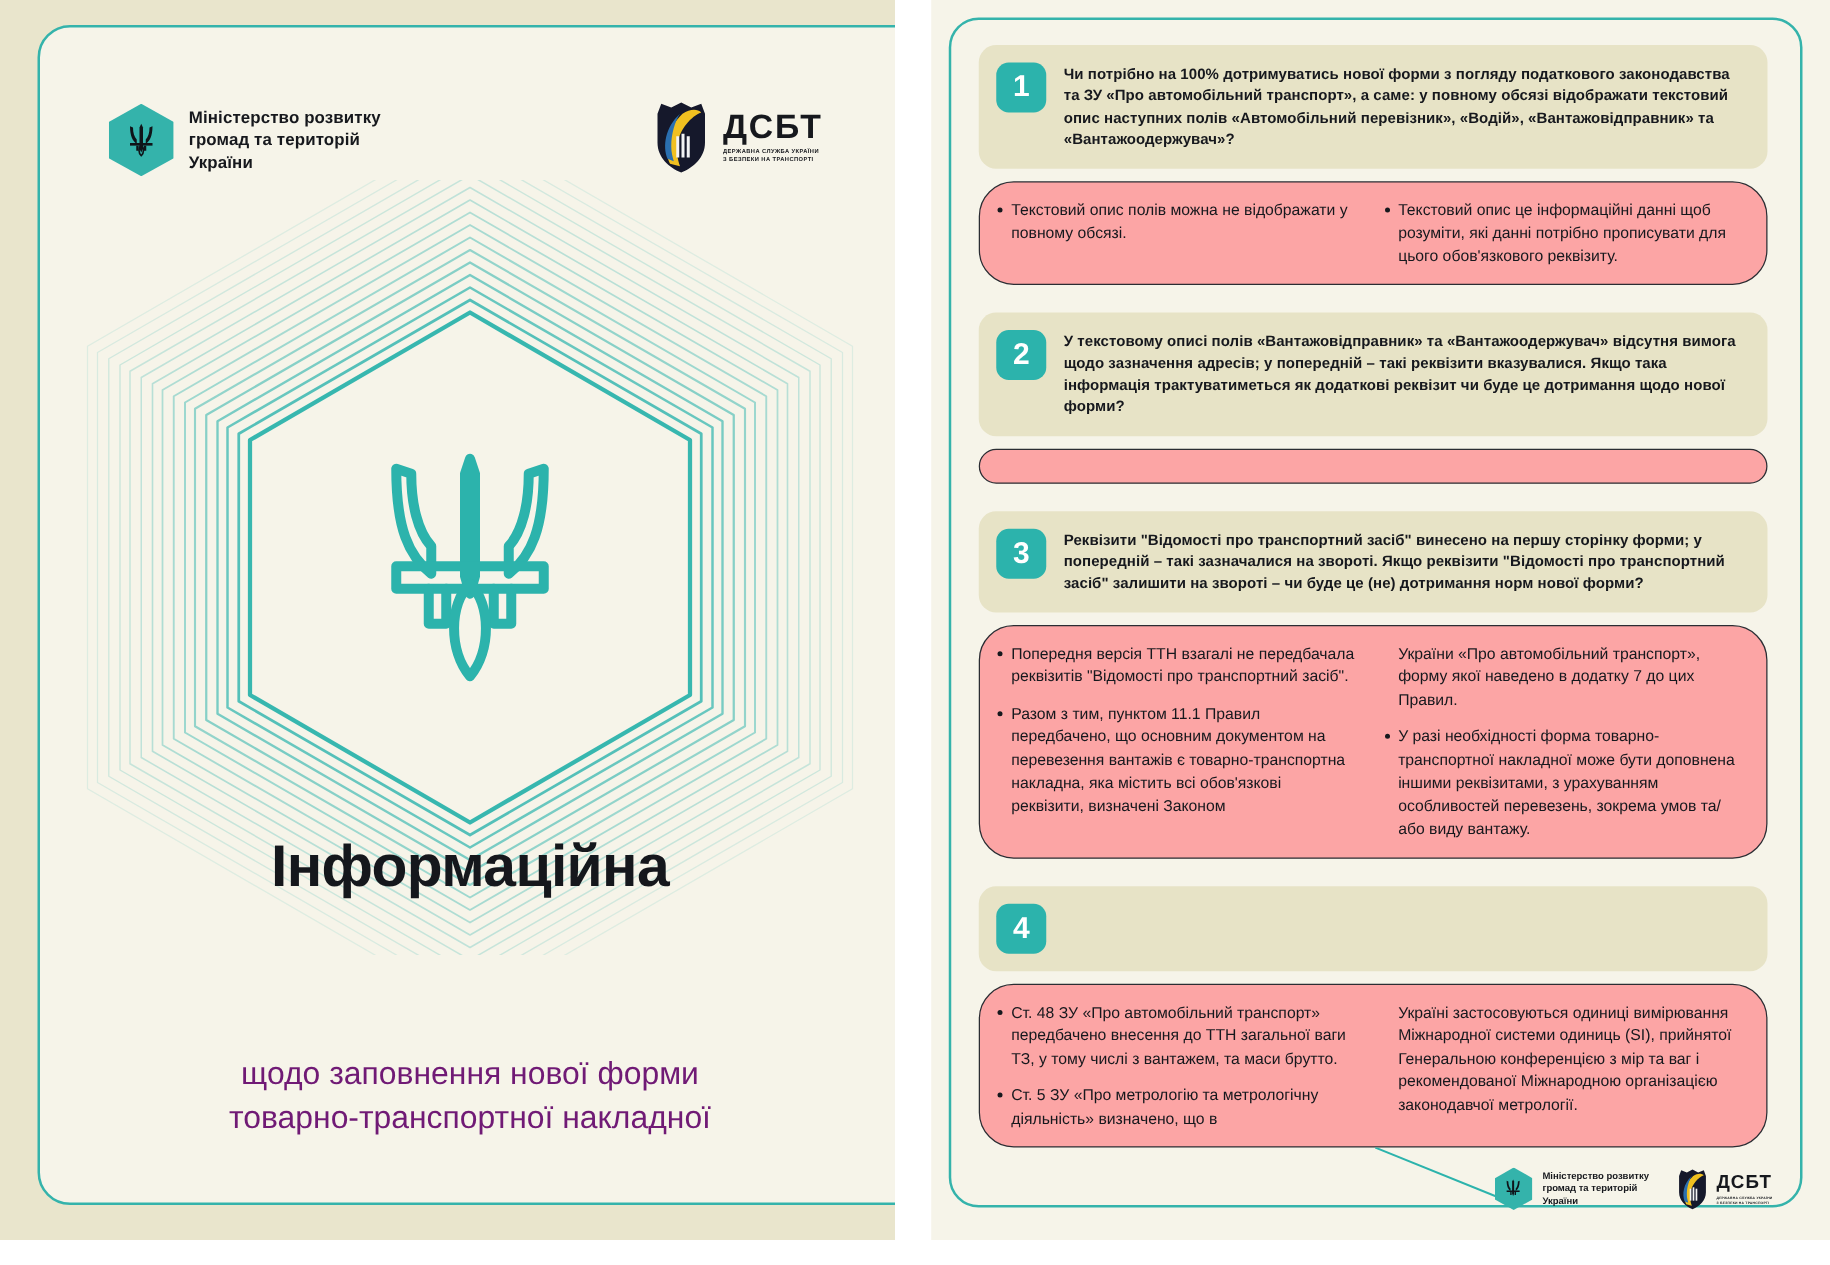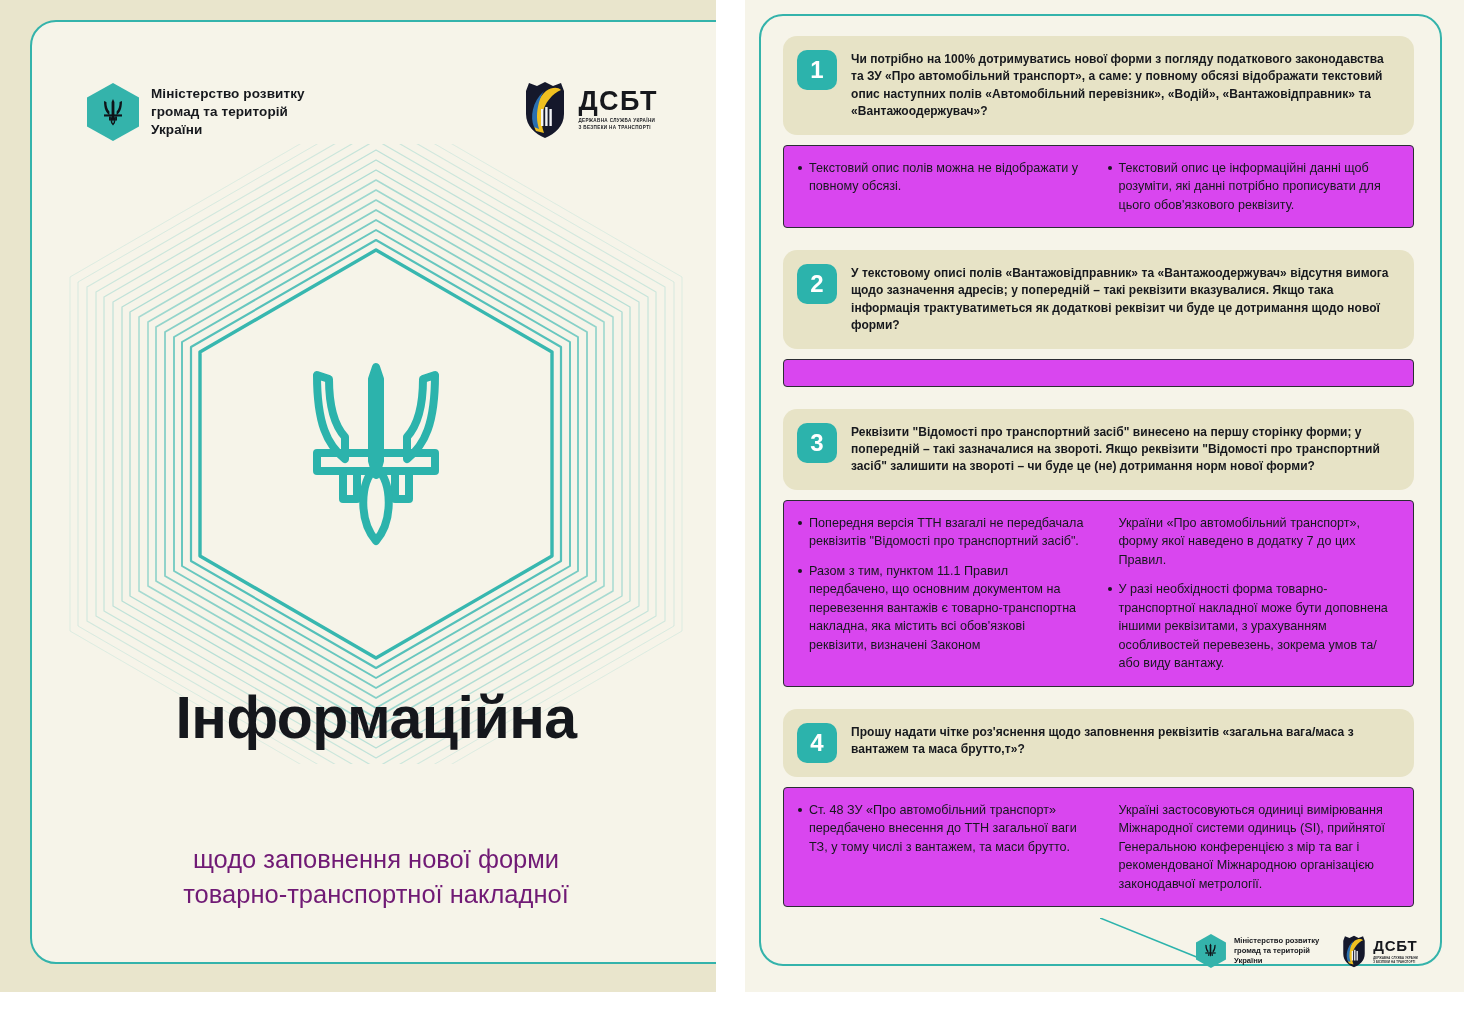--- a/index.html
+++ b/index.html
@@ -44,22 +44,22 @@
   .watermark{
     position:absolute;left:50%;top:432px;transform:translate(-50%,-50%);
     width:620px;height:620px;pointer-events:none;
   }
   .emblem-center{
     position:absolute;left:50%;top:432px;transform:translate(-50%,-50%);
     width:190px;height:210px;
   }
 
   .cover-title{
-    position:absolute;left:0;right:0;top:663px;text-align:center;
-    font-size:59px;font-weight:bold;line-height:1.12;color:#15171c;letter-spacing:-.5px;
+    position:absolute;left:0;right:0;top:645px;text-align:center;
+    font-size:47px;font-weight:bold;line-height:1.12;color:#15171c;letter-spacing:-.5px;
   }
   .cover-sub{
     position:absolute;left:0;right:0;top:820px;text-align:center;
     font-size:25.5px;line-height:1.38;color:#701a75;
   }
 
   
   .page-right{
     position:absolute;left:745px;top:0;width:719px;height:992px;
     background:#f6f4e9;
@@ -82,21 +82,21 @@
     color:#ffffff;font-size:24px;font-weight:bold;
     display:flex;align-items:center;justify-content:center;line-height:1;
   }
   .qtext{
     font-size:12px;font-weight:bold;line-height:1.45;color:#16181d;
     padding-top:1px;letter-spacing:.05px;
   }
 
   .ablock{
     margin-top:10px;margin-bottom:22px;
-    background:#d946ef;border:1.6px solid #2b2d33;border-radius:4px;
+    background:#fca5a5;border:1.6px solid #2b2d33;border-radius:28px;
     padding:13px 18px 13px 14px;
     display:flex;gap:22px;
   }
   .acol{flex:1 1 0;min-width:0;}
   .aitem{
     font-size:12.6px;line-height:1.47;color:#16181d;
     position:relative;padding-left:11px;margin-bottom:11px;
   }
   .aitem:last-child{margin-bottom:0;}
   .aitem.bulleted:before{
@@ -250,25 +250,25 @@
             <div class="aitem bulleted">Попередня версія ТТН взагалі не передбачала реквізитів "Відомості про транспортний засіб".</div>
             <div class="aitem bulleted">Разом з тим, пунктом 11.1 Правил передбачено, що основним документом на перевезення вантажів є товарно-транспортна накладна, яка містить всі обов'язкові реквізити, визначені Законом</div>
           </div>
           <div class="acol">
             <div class="aitem nobullet">України «Про автомобільний транспорт», форму якої наведено в додатку 7 до цих Правил.</div>
             <div class="aitem bulleted">У разі необхідності форма товарно-транспортної накладної може бути доповнена іншими реквізитами, з урахуванням особливостей перевезень, зокрема умов та/або виду вантажу.</div>
           </div>
         </div>
         <div class="qblock">
           <div class="qnum">4</div>
-          <div class="qtext">Прошу надати чітке роз'яснення щодо заповнення реквізитів «загальна вага/маса з вантажем та маса брутто,т»?</div>
         </div>
         <div class="ablock">
           <div class="acol">
             <div class="aitem bulleted">Ст. 48 ЗУ «Про автомобільний транспорт» передбачено внесення до ТТН загальної ваги ТЗ, у тому числі з вантажем, та маси брутто.</div>
+            <div class="aitem bulleted">Ст. 5 ЗУ «Про метрологію та метрологічну діяльність» визначено, що в</div>
           </div>
           <div class="acol">
             <div class="aitem nobullet">Україні застосовуються одиниці вимірювання Міжнародної системи одиниць (SI), прийнятої Генеральною конференцією з мір та ваг і рекомендованої Міжнародною організацією законодавчої метрології.</div>
           </div>
         </div>
       </div>
 
     <div class="footer">
       <svg class="f-swoosh" viewBox="0 0 110 46">
         <path d="M0 0 L104 42" fill="none" stroke="#2cb3ac" stroke-width="1.6"></path>

